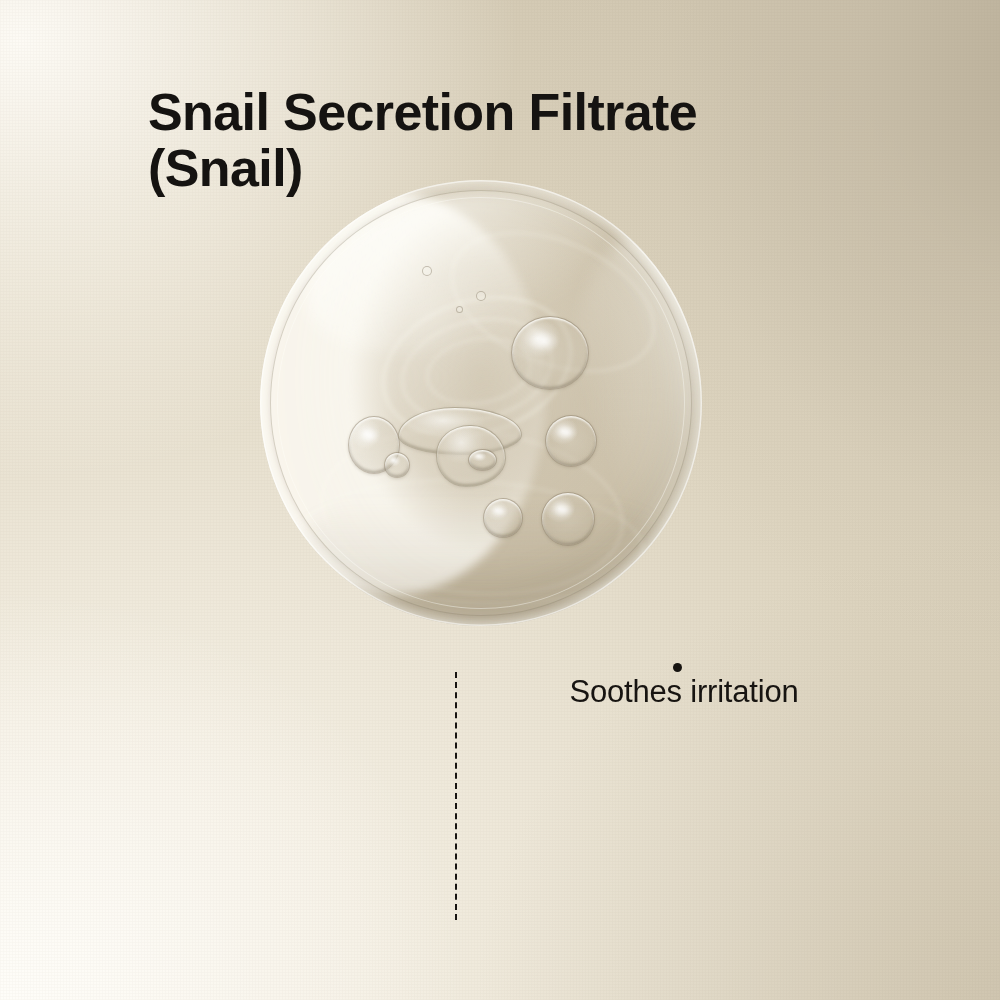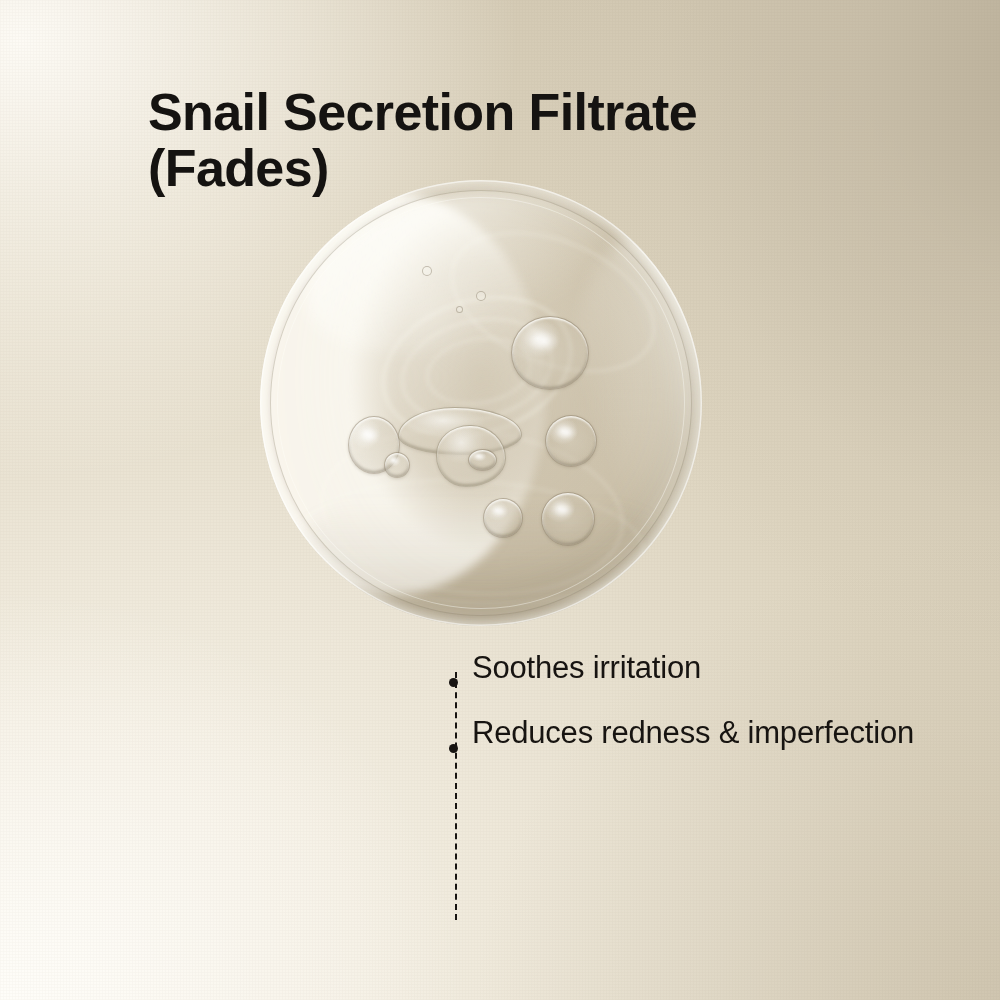--- a/index.html
+++ b/index.html
@@ -263,22 +263,23 @@
     position: absolute;
     left: 5.5px;
     top: 24px;
     width: 0;
     height: 248px;
     border-left: 2.4px dashed #171411;
   }
   .benefit-item {
     position: relative;
     display: flex;
-    align-items: flex-end;
+    align-items: center;
     margin-bottom: 26px;
+    flex-direction: column;
   }
   .benefit-item:last-child { margin-bottom: 0; }
   .benefit-dot {
     position: relative;
     z-index: 2;
     flex: 0 0 auto;
     width: 9px;
     height: 9px;
     border-radius: 50%;
     background: #171411;
@@ -301,21 +302,21 @@
 
   <div class="bg-base"></div>
   <div class="bg-warm-right"></div>
   <div class="bg-warm-bottomright"></div>
   <div class="bg-light-topleft"></div>
   <div class="bg-light-bottomleft"></div>
   <div class="bg-grain"></div>
 
   <div class="title-block">
     <div class="title-line">Snail Secretion Filtrate</div>
-    <div class="title-line">(Fades)</div>
+    <div class="title-line">(Snail)</div>
   </div>
 
   <div class="sphere-wrap">
     <div class="sphere-shadow"></div>
 
     <div class="sphere">
       <div class="sphere-crescent-cut"></div>
       <div class="sphere-crescent"></div>
       <div class="sphere-gloss-top"></div>
       <div class="sphere-gloss-right"></div>
@@ -358,20 +359,16 @@
 
   <div class="benefits">
     <div class="benefit-line"></div>
 
     <div class="benefit-item">
       <span class="benefit-dot"></span>
       <span class="benefit-text">Soothes irritation</span>
     </div>
 
 
-    <div class="benefit-item">
-      <span class="benefit-dot"></span>
-      <span class="benefit-text">Reduces redness &amp; imperfection</span>
-    </div>
 
   </div>
 
 </div>
 
 </body></html>

